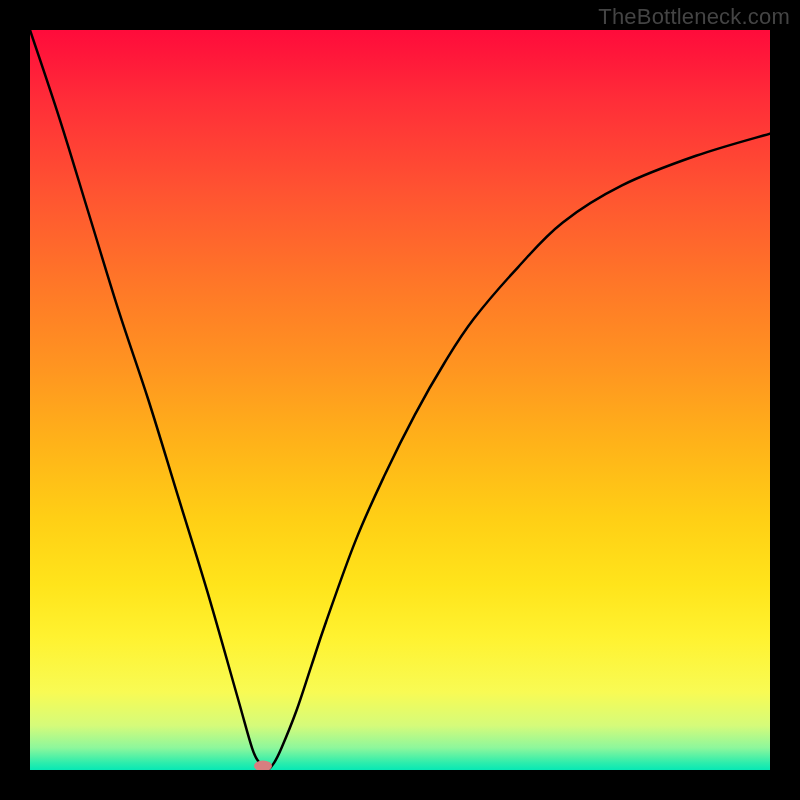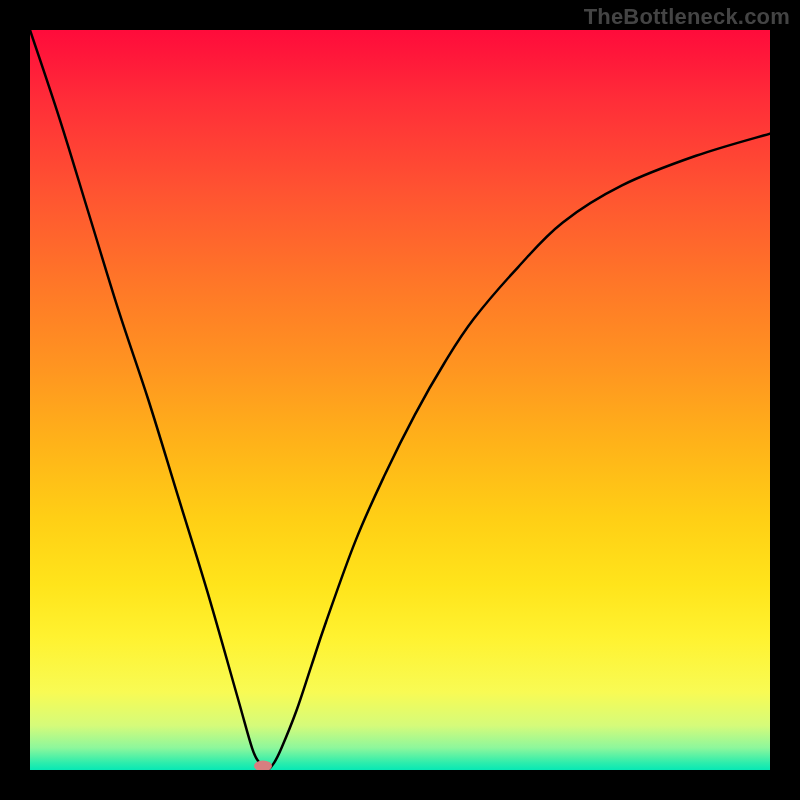--- a/index.html
+++ b/index.html
@@ -17,21 +17,21 @@
     height: 800px;
     background: #000000;
     box-sizing: border-box;
   }
   .watermark {
     position: absolute;
     top: 4px;
     right: 10px;
     color: #444444;
     font-size: 22px;
-    font-weight: 700;
+    font-weight: 400;
     letter-spacing: 0.2px;
     user-select: none;
   }
   .plot-area {
     position: absolute;
     left: 30px;
     top: 30px;
     width: 740px;
     height: 740px;
     overflow: hidden;

